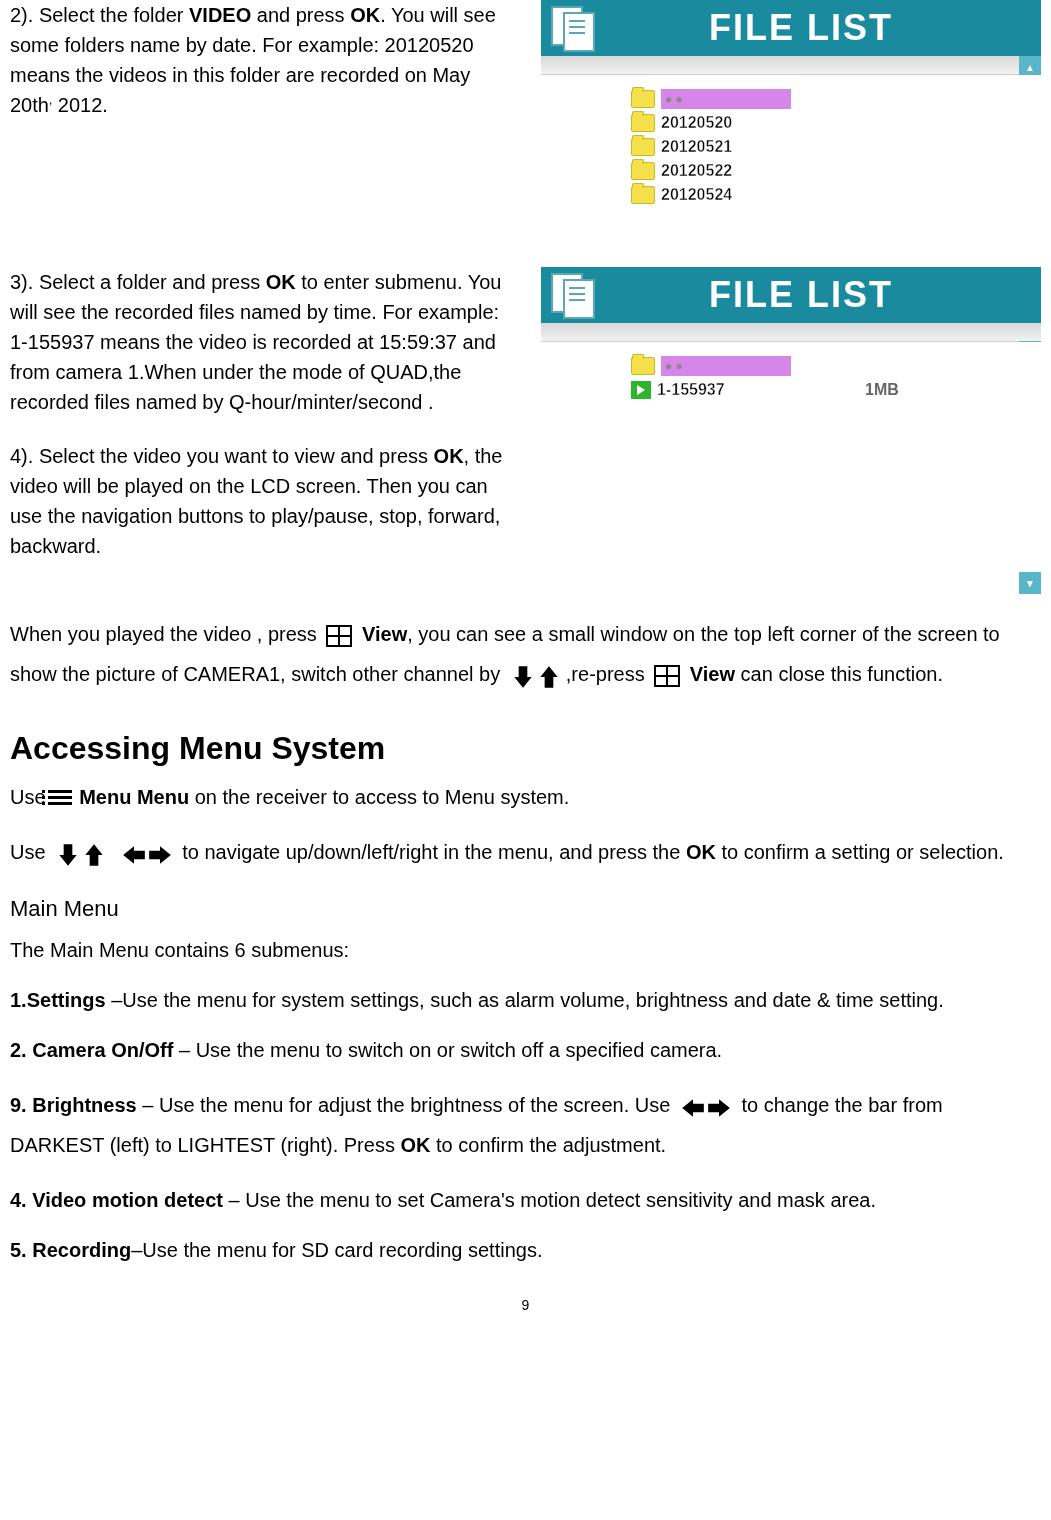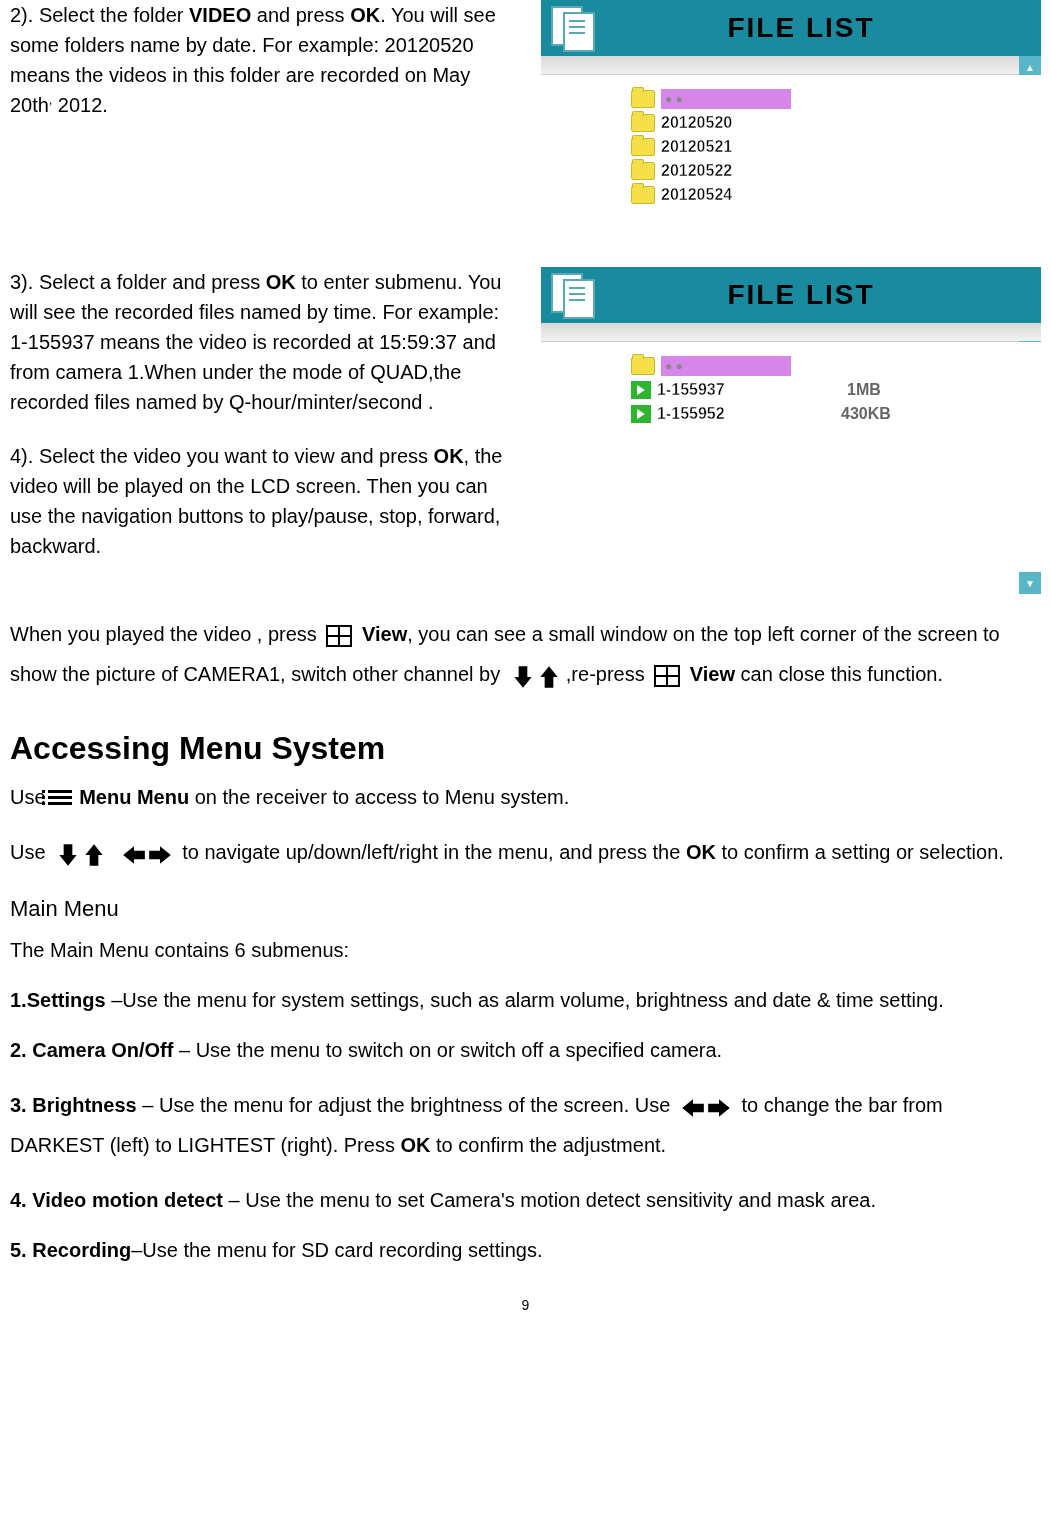--- a/index.html
+++ b/index.html
@@ -49,23 +49,23 @@
   .fl-header-icon .line {
     position: absolute;
     background: #5aa8b5;
     height: 2px;
     width: 16px;
     left: 18px;
   }
   .fl-title {
     flex: 1;
     text-align: center;
-    color: #000000;
+    color: #ffffff;
     font-weight: bold;
-    font-size: 28px;
+    font-size: 36px;
     font-family: Arial, sans-serif;
     letter-spacing: 2px;
     margin-right: 40px;
   }
   .fl-subbar {
     height: 18px;
     background: linear-gradient(#d8d8d8, #f2f2f2);
     border-bottom: 1px solid #ccc;
   }
   .fl-body {
@@ -313,26 +313,21 @@
     <div class="fl-body" style="position:relative;">
       <div class="folder-row">
         <span class="folder-icon"></span>
         <span class="sel-row">
             <span class="dots">● ●</span>
           </span>
       </div>
       <div class="folder-row">
         <span class="play-icon-sq"></span>
         <span class="folder-label">1-155937</span>
-        <span class="file-size" style="left:306px;">1MB</span>
-      </div>
-      <div class="folder-row">
-        <span class="play-icon-sq"></span>
-        <span class="folder-label">1-155952</span>
-        <span class="file-size" style="left:300px;">430KB</span>
+        <span class="file-size" style="left:324px;">1MB</span>
       </div>
     </div>
     <div class="fl-scroll-down">▼</div>
   </div>
 </div>
 
 <div class="para" style="line-height:2;">
   <span>When you played the video , press </span>
   <span class="grid-icon"></span>
   <b>View</b><span>, you can see a small window on the top left corner of the screen to show the picture of CAMERA1, switch other channel by </span>
@@ -384,21 +379,21 @@
 
 <div class="para">
   <b>1.Settings </b><span>–Use the menu for system settings, such as alarm volume, brightness and date &amp; time setting.</span>
 </div>
 
 <div class="para">
   <b>2. Camera On/Off</b><span> – Use the menu to switch on or switch off a specified camera.</span>
 </div>
 
 <div class="para" style="line-height:2;">
-  <b>3. Brightness</b><span> – Use the menu for adjust the brightness of the screen. Use </span>
+  <b>9. Brightness</b><span> – Use the menu for adjust the brightness of the screen. Use </span>
   <span class="arrow-pair">
     <span class="arrow-block"><svg viewBox="0 0 24 24">
           <path d="M2 12 L12 4 L12 8 L22 8 L22 16 L12 16 L12 20 Z" fill="#000"></path>
         </svg></span>
     <span class="arrow-block"><svg viewBox="0 0 24 24">
           <path d="M22 12 L12 20 L12 16 L2 16 L2 8 L12 8 L12 4 Z" fill="#000"></path>
         </svg></span>
   </span>
   <span> to change the bar from DARKEST (left) to LIGHTEST (right). Press </span><b>OK</b><span> to confirm the adjustment.</span>
 </div>

